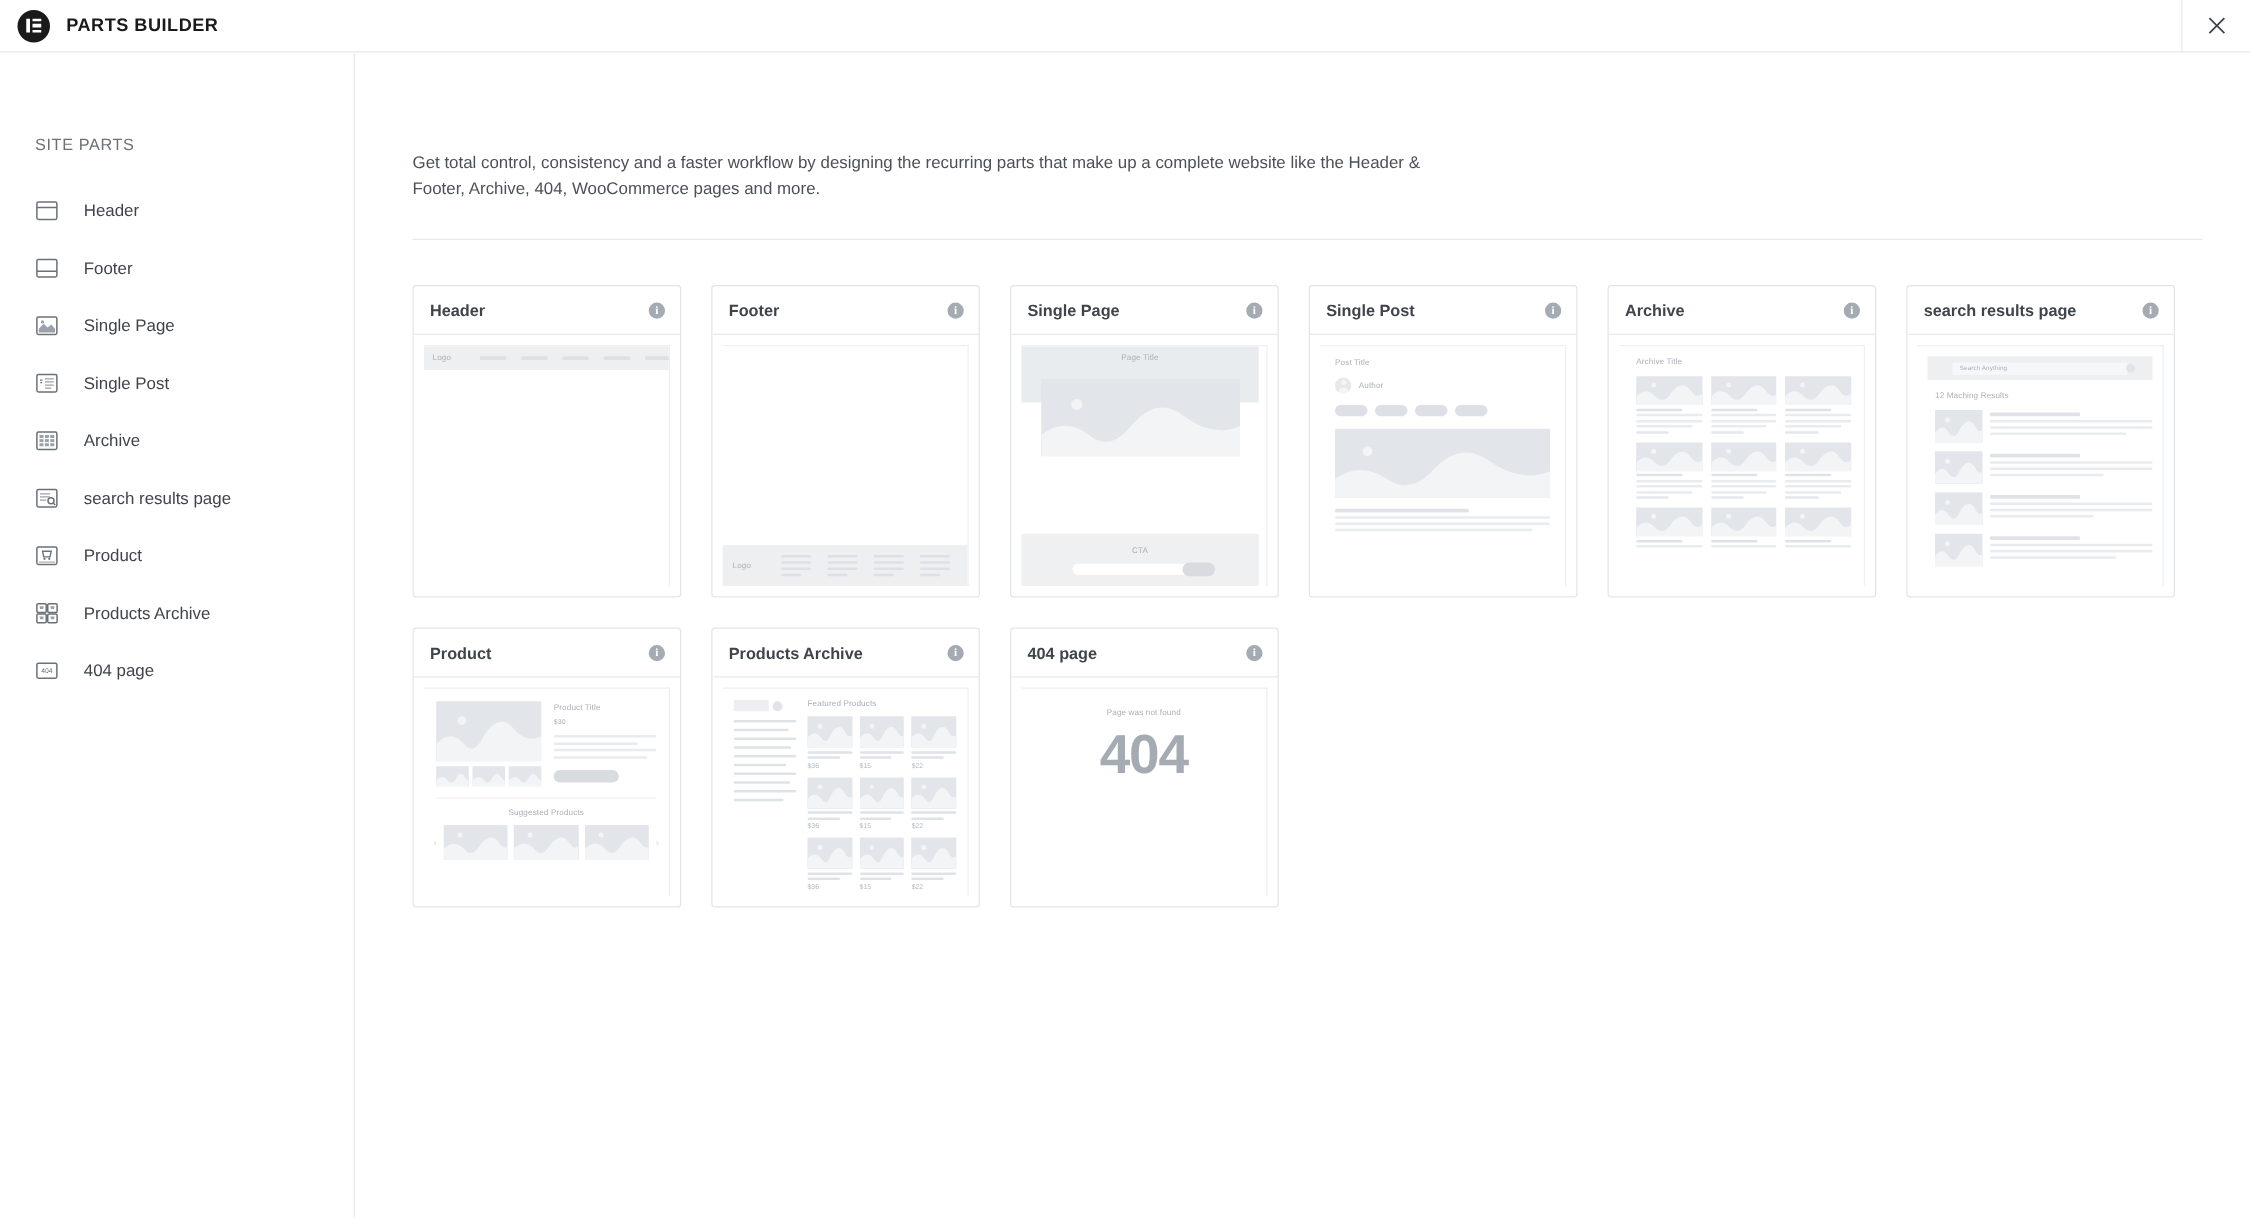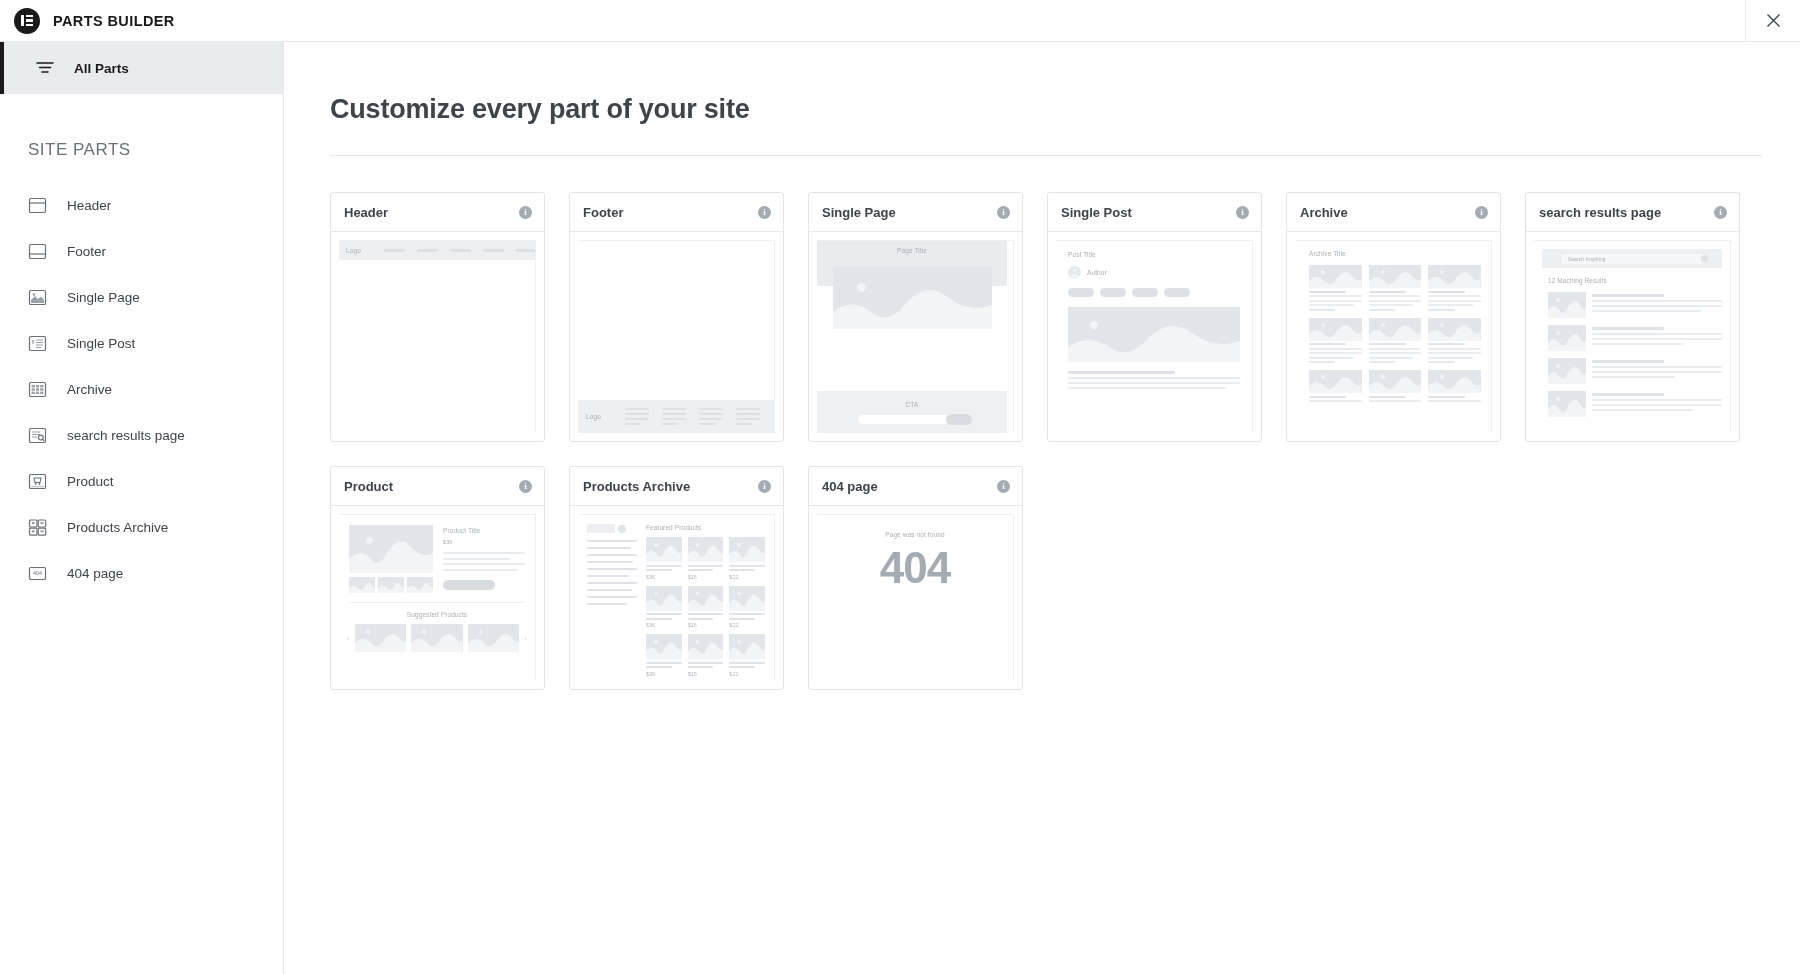--- a/index.html
+++ b/index.html
@@ -64,22 +64,22 @@
     gap: 20px;
     border-left: 4px solid #1a1a1a;
     cursor: pointer;
   }
   .allparts .label {
     font-size: 13.5px; font-weight: bold; color: #1a1a1a;
   }
   .filter-icon { width: 18px; height: 18px; display:block; }
 
   .section-label {
-    margin: 46px 0 0 28px;
-    font-size: 17px;
+    margin: 66px 0 0 28px;
+    font-size: 13px;
     letter-spacing: 0.5px;
     color: #6b7177;
     font-weight: normal;
   }
   .nav-list { margin-top: 22px; }
   .nav-item {
     height: 46px;
     display: flex; align-items: center;
     padding-left: 28px;
     gap: 20px;
@@ -347,26 +347,20 @@
         <path d="M1.5 1.5 L13.5 13.5 M13.5 1.5 L1.5 13.5" stroke="#3f444b" stroke-width="1.4" fill="none"></path>
       </svg>
     </div>
   </div>
 </div>
 
 <div class="body-wrap">
 
   <div class="sidebar">
 
-    <div class="allparts">
-      <svg class="filter-icon" viewBox="0 0 18 18">
-        <path d="M1 4 H17 M3.5 8.5 H14.5 M6 13 H12" stroke="#1a1a1a" stroke-width="1.5" stroke-linecap="round" fill="none"></path>
-      </svg>
-      <span class="label">All Parts</span>
-    </div>
 
     <div class="section-label">SITE PARTS</div>
 
     <div class="nav-list">
 
       <div class="nav-item">
         <svg class="ic" viewBox="0 0 19 19">
           <rect x="1.5" y="2.5" width="16" height="14" rx="1.3" fill="none" stroke="#6b7177" stroke-width="1.2"></rect>
           <path d="M1.5 7 H17.5" stroke="#6b7177" stroke-width="1.2"></path>
         </svg>
@@ -454,21 +448,21 @@
           <rect x="1.5" y="3.5" width="16" height="12" rx="1.3" fill="none" stroke="#6b7177" stroke-width="1.2"></rect>
           <text x="9.5" y="11.4" font-size="5.4" fill="#6b7177" text-anchor="middle" font-family="Liberation Sans, sans-serif">404</text>
         </svg>
         <span class="label">404 page</span>
       </div>
 
     </div>
   </div>
 
   <div class="main">
-    <div class="page-title">Customize every part of your site</div>
+    <div class="page-desc">Get total control, consistency and a faster workflow by designing the recurring parts that make up a complete website like the Header &amp; Footer, Archive, 404, WooCommerce pages and more.</div>
     <div class="hr"></div>
 
     <div class="grid">
 
       <div class="card tall">
         <div class="card-head">
           <span class="card-title">Header</span>
           <span class="info-icon">i</span>
         </div>
         <div class="card-body">

